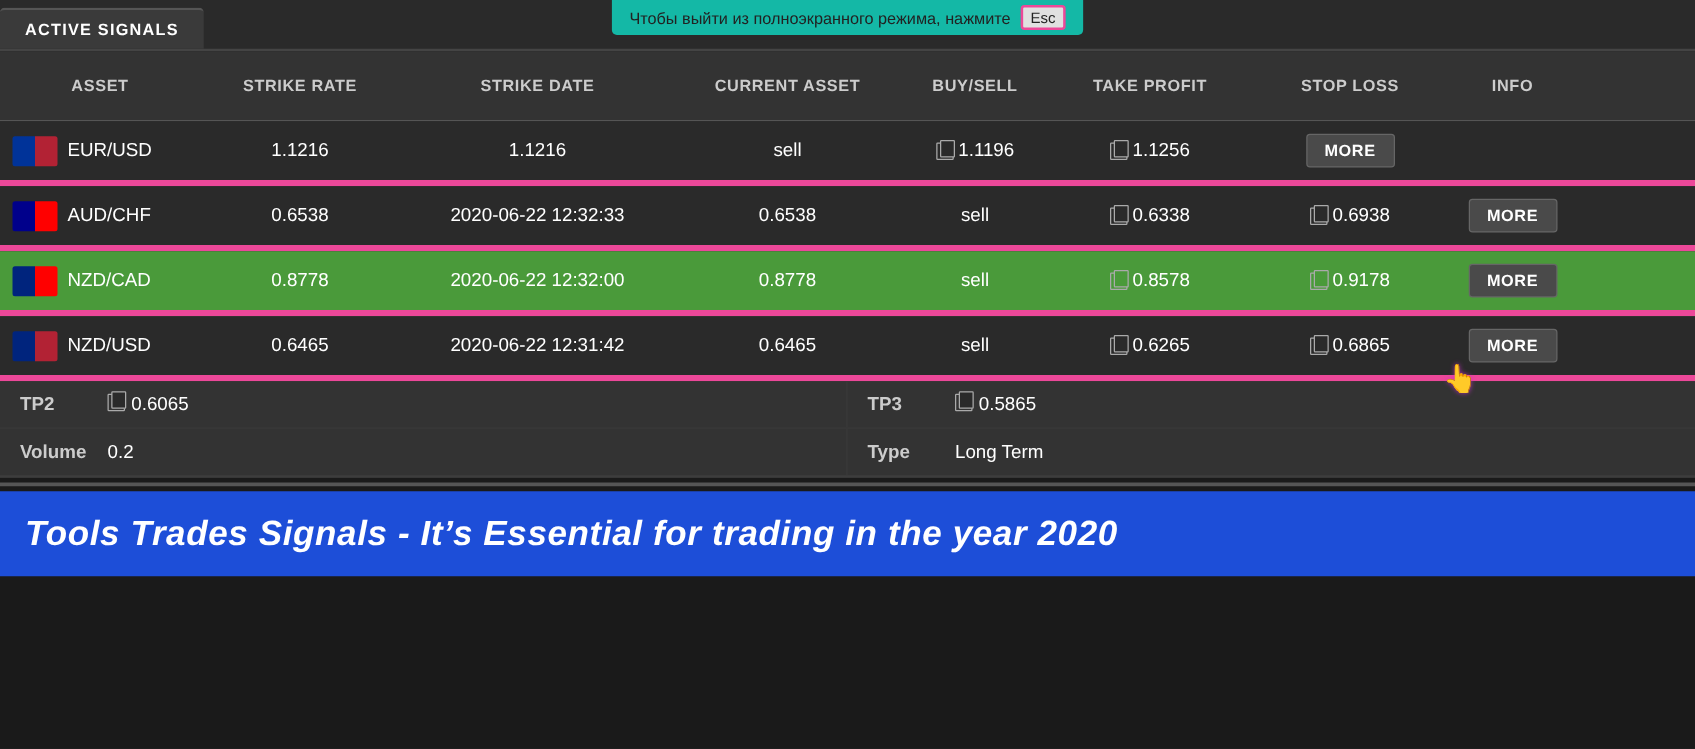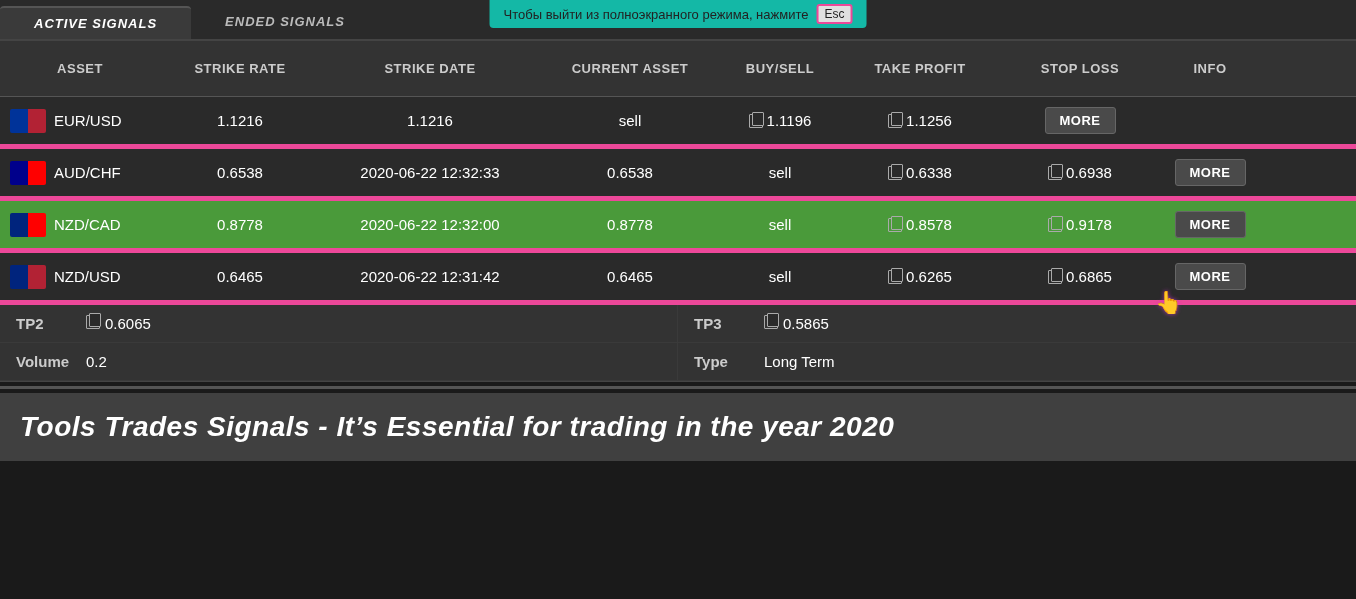--- a/index.html
+++ b/index.html
@@ -40,29 +40,28 @@
 
     
     .tabs-bar {
       display: flex;
       background: #2a2a2a;
       border-bottom: 2px solid #444;
       padding-top: 6px;
       margin-top: 0;
     }
     .tab {
-      padding: 8px 34px;
+      padding: 8px 20px;
       font-size: 13px;
       font-weight: bold;
       letter-spacing: 1px;
       cursor: pointer;
       color: #bbb;
       border-top-left-radius: 4px;
       border-top-right-radius: 4px;
-      font-style: italic;
     }
     .tab.active {
       background: #3a3a3a;
       color: #fff;
       border-top: 2px solid #555;
     }
 
     
     .table-container {
       width: 100%;
@@ -221,21 +220,21 @@
       z-index: 999;
     }
     .cursor-hand {
       font-size: 22px;
       color: #cc44cc;
       text-shadow: 0 0 4px rgba(200,50,200,0.8);
     }
 
     
     .bottom-banner {
-      background: #404040;
+      background: #1d4ed8;
       padding: 18px 20px;
       font-size: 28px;
       font-weight: bold;
       color: #fff;
       font-style: italic;
       letter-spacing: 0.5px;
       margin-top: 2px;
     }
 
     
@@ -249,23 +248,20 @@
 <body>
 
 <div class="fullscreen-notice">
   <span>Чтобы выйти из полноэкранного режима, нажмите</span>
   <span class="esc-key">Esc</span>
 </div>
 
 <div class="tabs-bar">
   <div class="tab active">
     <span>ACTIVE SIGNALS</span>
-  </div>
-  <div class="tab">
-    <span>ENDED SIGNALS</span>
   </div>
 </div>
 
 <div class="table-container">
 
   <div class="table-header">
     <div class="th">ASSET</div>
     <div class="th">STRIKE RATE</div>
     <div class="th">STRIKE DATE</div>
     <div class="th">CURRENT ASSET</div>

